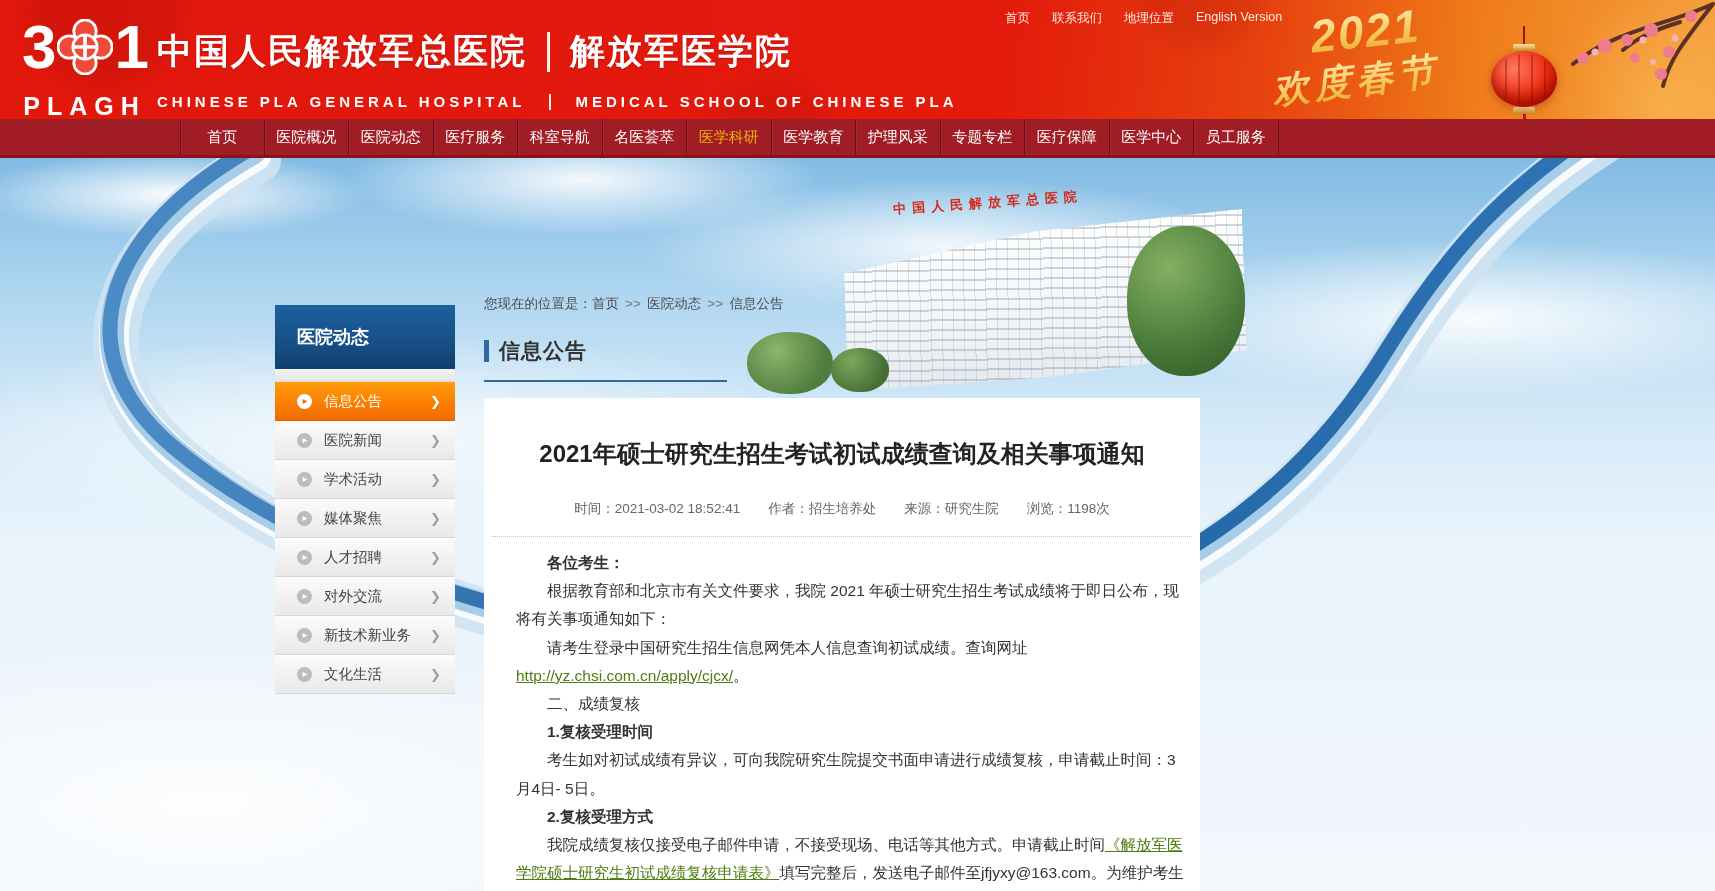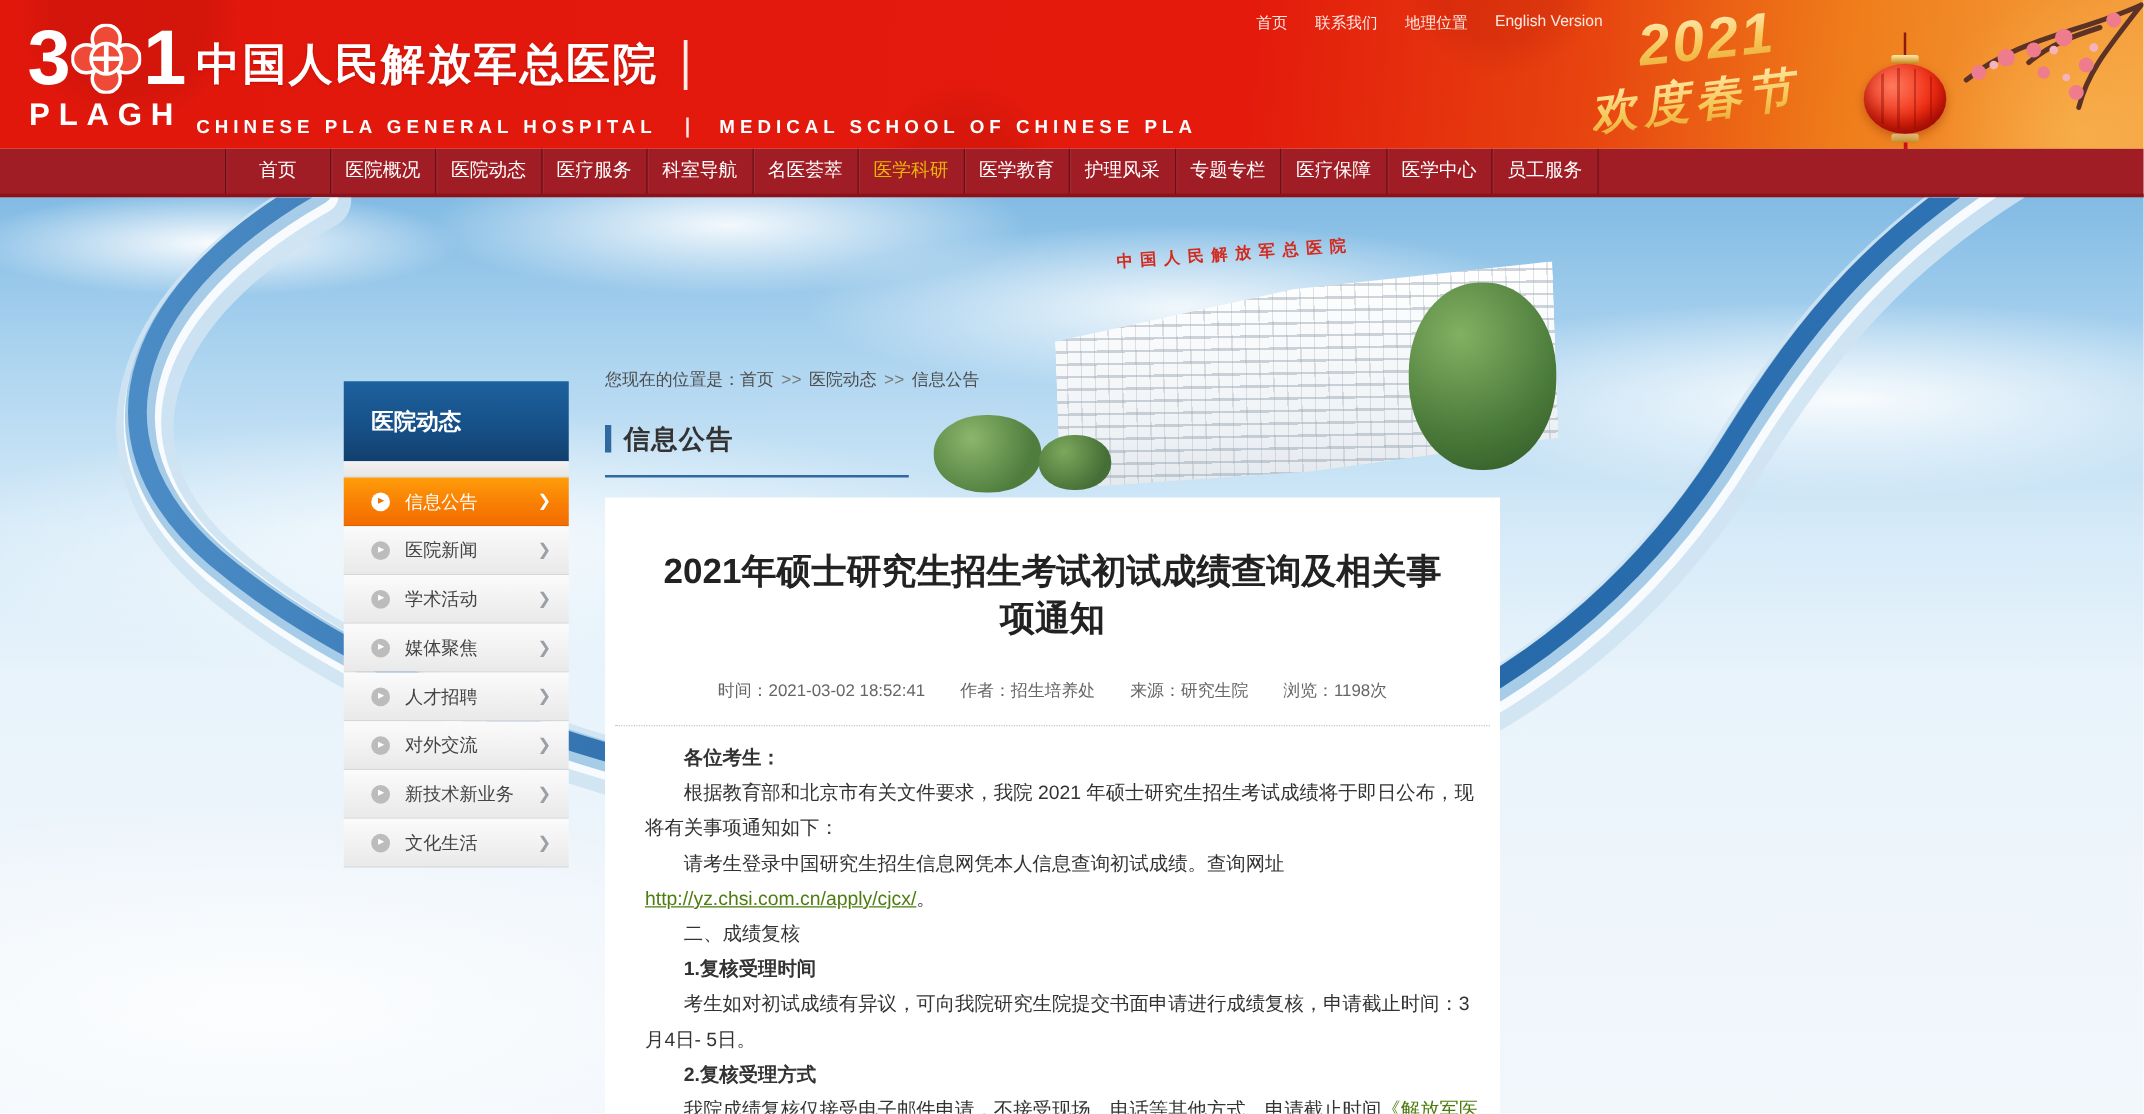--- a/index.html
+++ b/index.html
@@ -17,21 +17,21 @@
       radial-gradient(circle 110px at 70% -15%, rgba(150,10,5,.15) 50px, transparent 80px),
       linear-gradient(95deg, #e1170c 0%, #e31a0c 58%, #e7440f 74%, #ef7d1a 86%, #f59f3e 100%);
   }
   .topbar { position:absolute; left:1005px; top:10px; display:flex; gap:22px; }
   .topbar a { color:#ffe9e4; font-size:12.5px; text-decoration:none; cursor:pointer; }
 
   .logo { position:absolute; left:12px; top:18px; width:145px; text-align:center; }
   .logo-row { display:flex; align-items:center; justify-content:center; }
   .logo-digit { color:#fff; font-size:62px; font-weight:900; line-height:58px; letter-spacing:-2px; }
   .logo-flower { width:56px; height:56px; margin:0 2px; }
-  .logo-sub { color:#fff; font-size:25px; font-weight:900; letter-spacing:7px; margin-top:2px; }
+  .logo-sub { color:#fff; font-size:25px; font-weight:900; letter-spacing:7px; margin-top:16px; }
 
   .brand { position:absolute; left:157px; top:28px; }
   .brand-cn { display:flex; align-items:center; gap:20px; color:#fff; font-size:35px; font-weight:bold; letter-spacing:2px; text-shadow:0 1px 2px rgba(120,0,0,.35); }
   .vbar-lg { width:3px; height:40px; background:rgba(255,255,255,.92); }
   .brand-en { display:flex; align-items:center; gap:24px; color:#fff; font-size:15px; font-weight:bold; letter-spacing:4px; margin-top:18px; }
   .vbar-sm { width:2px; height:16px; background:rgba(255,255,255,.9); }
 
   .festival { position:absolute; right:0; top:0; width:480px; height:119px; }
   .fest-year {
     position:absolute; right:295px; top:4px; font-size:46px; font-weight:900; font-style:italic;
@@ -141,21 +141,21 @@
   .main { position:absolute; left:484px; top:137px; width:716px; }
   .breadcrumb { font-size:13.5px; color:#4d4d4d;font-family:Liberation Mono, monospace; }
   .breadcrumb a { color:#4d4d4d; text-decoration:none; cursor:pointer; }
   .breadcrumb .sep { margin:0 6px; color:#777; }
   .section-head { display:flex; align-items:center; margin-top:24px; }
   .section-bar { width:5px; height:22px; background:#30699f; margin-right:10px; }
   .section-title { font-size:21px; font-weight:bold; color:#333; letter-spacing:1px; }
   .section-underline { width:243px; height:2px; background:#30699f; margin-top:15px; }
 
   .panel { margin-top:16px; background:#fff; min-height:600px; padding:26px 6px 40px 6px; }
-  .article-title { text-align:center; font-size:28px; font-weight:bold; color:#222; margin:14px 30px 0; }
+  .article-title { text-align:center; font-size:24px; font-weight:bold; color:#222; margin:14px 30px 0; }
   .article-meta { text-align:center; font-size:13.5px; color:#666; margin-top:30px; }
   .article-meta .pair { margin:0 14px; }
   .dotted { border-top:1px dotted #c8c8c8; margin:18px 2px 0; }
   .article-body { margin:12px 4px 0 26px; font-size:15.5px; color:#333; line-height:1.82; }
   .article-body p { text-indent:2em; }
   .article-body p.b { font-weight:bold; }
   .tlink { color:#4d7c0f; text-decoration:underline; cursor:pointer; }
 </style>
 </head>
 <body>
@@ -185,20 +185,21 @@
         </svg>
         <span class="logo-digit">1</span>
       </div>
       <div class="logo-sub">PLAGH</div>
     </div>
 
     <div class="brand">
       <div class="brand-cn">
         <span>中国人民解放军总医院</span>
         <span class="vbar-lg"></span>
+        <span>解放军医学院</span>
       </div>
       <div class="brand-en">
         <span>CHINESE PLA GENERAL HOSPITAL</span>
         <span class="vbar-sm"></span>
         <span>MEDICAL SCHOOL OF CHINESE PLA</span>
       </div>
     </div>
 
     <div class="festival">
       <svg class="branch-svg" viewBox="0 0 260 110">

